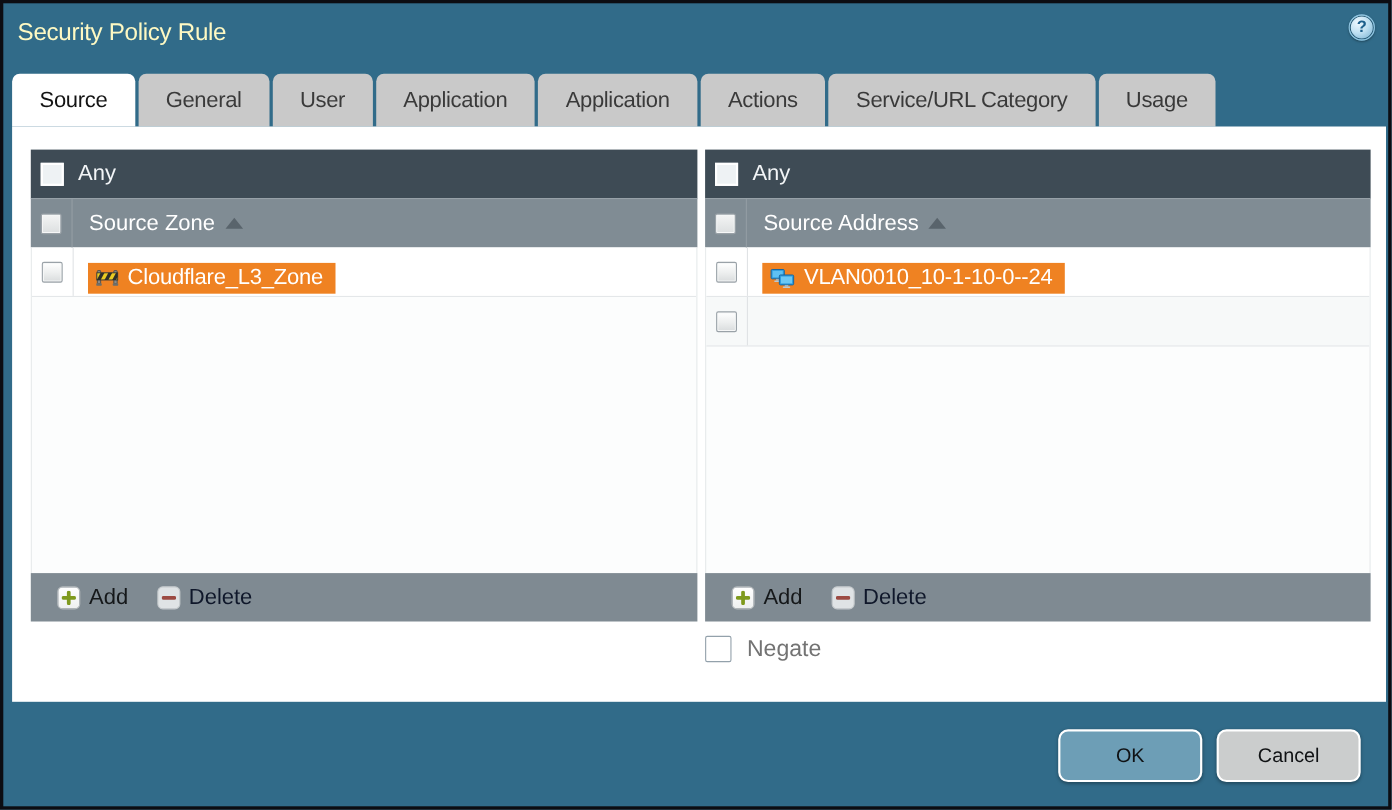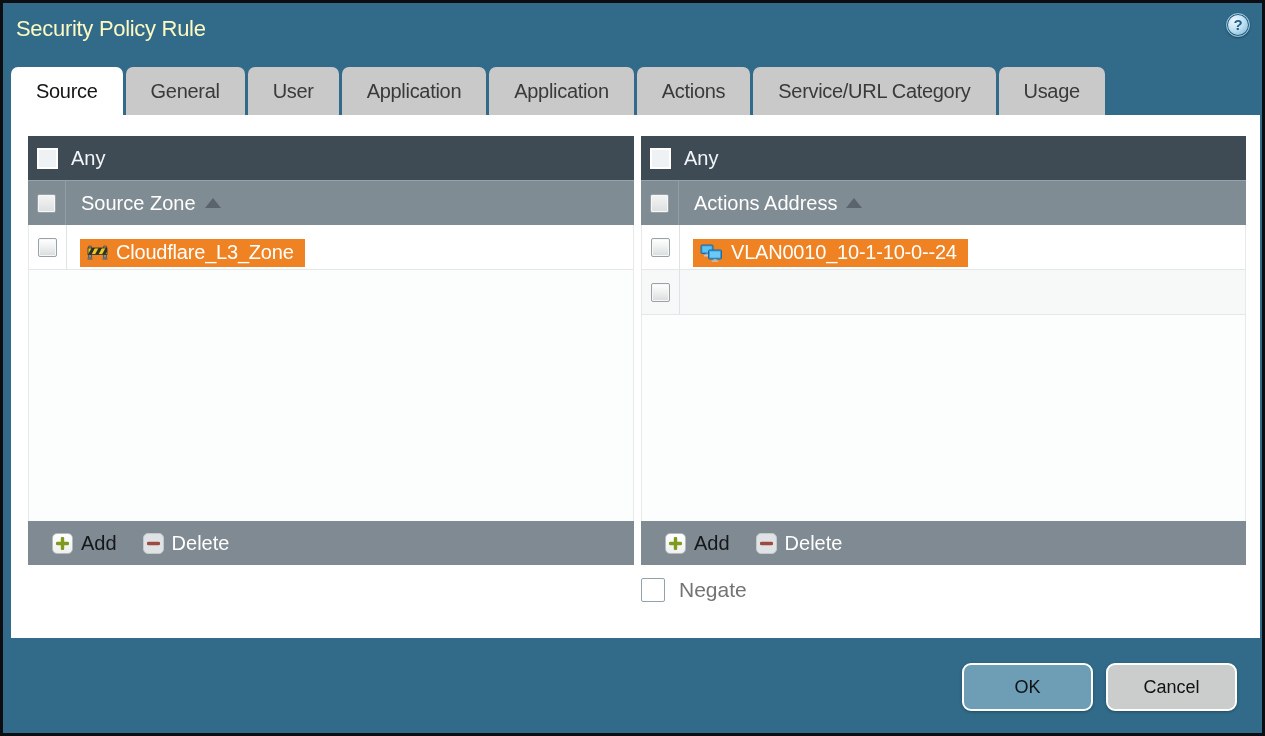--- a/index.html
+++ b/index.html
@@ -131,21 +131,21 @@
   .icon-box {
     width: 21px; height: 21px; border-radius: 5px;
     background: linear-gradient(180deg,#ffffff,#eef0f0);
     border: 1px solid #b5babd;
     display: flex; align-items: center; justify-content: center;
   }
   .footer-btn.disabled .icon-box {
     background: #dfe3e5; border-color: #c3c8cb;
   }
   .footer-btn .lbl { font-size: 20px; color: #15181a; }
-  .footer-btn.disabled .lbl { color: #ffffff; }
+  .footer-btn.disabled .lbl { color: #0f172a; }
 
   
   .negate-row {
     position: absolute; left: 630px; top: 463px;
     display: flex; align-items: center; gap: 14px;
   }
   .negate-checkbox {
     width: 24px; height: 24px;
     background: #ffffff; border: 1px solid #93a1ab; border-radius: 2px;
     cursor: pointer;
@@ -240,21 +240,21 @@
 
     <div class="panel right">
       <div class="any-header">
         <div class="any-checkbox"></div>
         <div class="any-label">Any</div>
       </div>
       <div class="col-header">
         <div class="cb-cell">
           <div class="small-checkbox"></div>
         </div>
-        <div class="col-title">Actions Address</div>
+        <div class="col-title">Source Address</div>
         <div class="sort-arrow"></div>
       </div>
       <div class="panel-body">
         <div class="row">
           <div class="cb-cell">
             <div class="small-checkbox"></div>
           </div>
           <div class="chip">
             <svg width="23" height="18" viewBox="0 0 23 18">
               <rect x="1" y="1" width="12" height="8.5" rx="1" fill="#2f9fe0" stroke="#1565a0" stroke-width="0.9"></rect>

